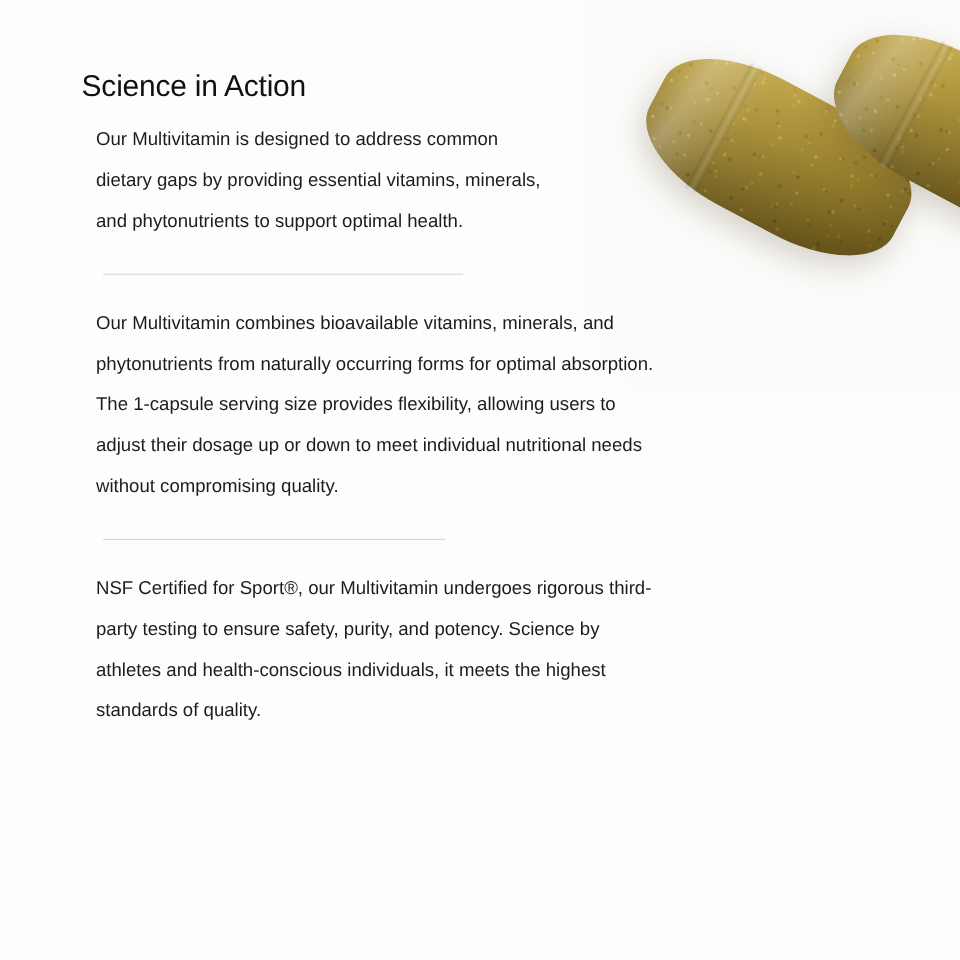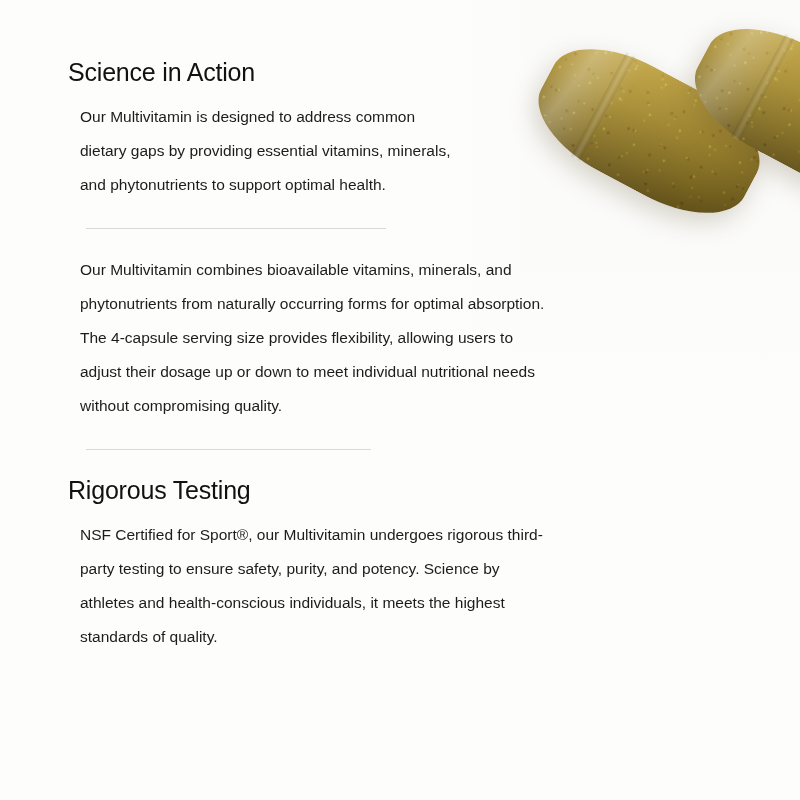--- a/index.html
+++ b/index.html
@@ -170,24 +170,23 @@
   <div class="content">
 
     <section class="section sect-1">
       <h2 class="heading">Science in Action</h2>
       <p class="body-text">Our Multivitamin is designed to address common dietary gaps by providing essential vitamins, minerals, and phytonutrients to support optimal health.</p>
     </section>
 
     <hr class="divider">
 
     <section class="section sect-2">
-      <p class="body-text">Our Multivitamin combines bioavailable vitamins, minerals, and phytonutrients from naturally occurring forms for optimal absorption. The 4-capsule serving size provides flexibility, allowing users to adjust their dosage up or down to meet individual nutritional needs without compromising quality.</p>
+      <p class="body-text">Our Multivitamin combines bioavailable vitamins, minerals, and phytonutrients from naturally occurring forms for optimal absorption. The 1-capsule serving size provides flexibility, allowing users to adjust their dosage up or down to meet individual nutritional needs without compromising quality.</p>
     </section>
 
     <hr class="divider short">
 
     <section class="section sect-3">
-      <h2 class="heading">Rigorous Testing</h2>
       <p class="body-text">NSF Certified for Sport®, our Multivitamin undergoes rigorous third-party testing to ensure safety, purity, and potency. Science by athletes and health-conscious individuals, it meets the highest standards of quality.</p>
     </section>
 
   </div>
 </div>
 
 </body></html>

